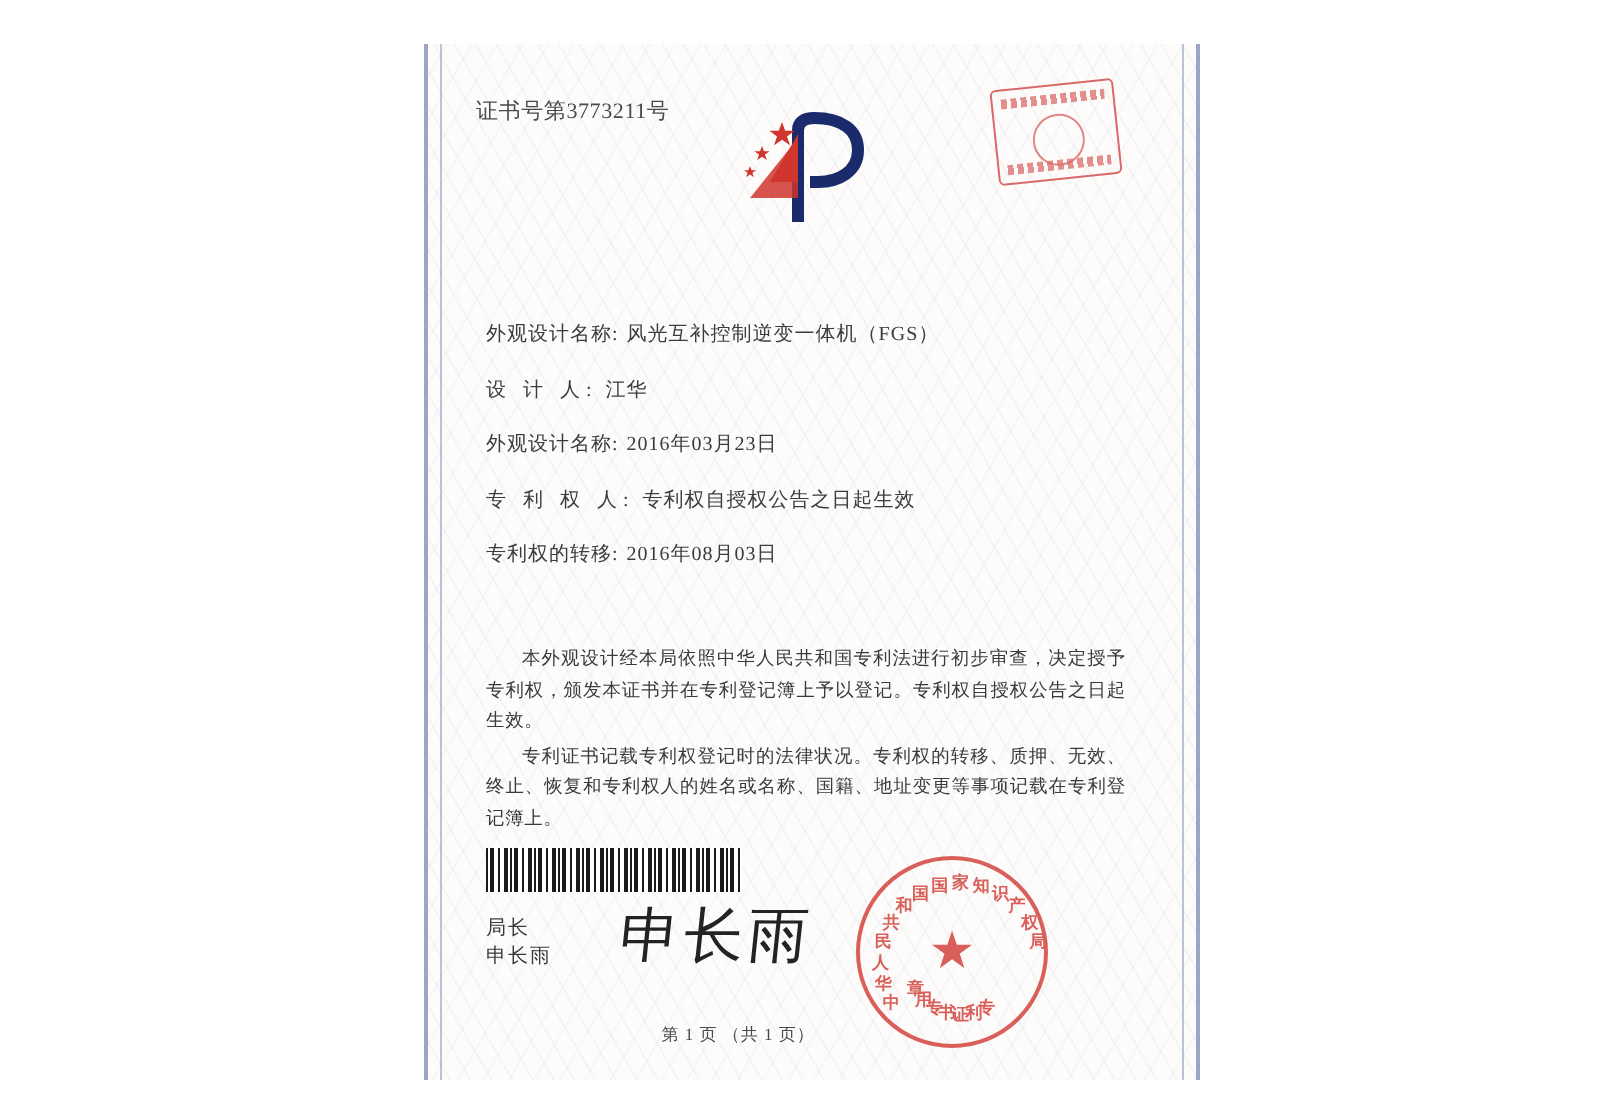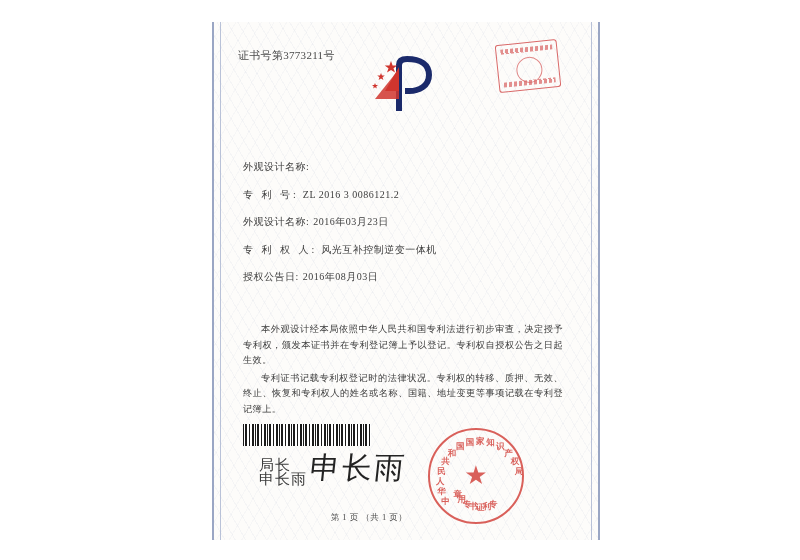--- a/index.html
+++ b/index.html
@@ -153,23 +153,23 @@
     top: 424px;
     width: 128px;
     height: 22px;
     background: repeating-linear-gradient(90deg,
       #1a1a1a 0 1px, #ffffff 1px 2px, #1a1a1a 2px 4px, #ffffff 4px 6px,
       #1a1a1a 6px 7px, #ffffff 7px 9px, #1a1a1a 9px 11px, #ffffff 11px 12px);
   }
   
   .sig-label {
     position: absolute;
-    left: 259px;
+    left: 243px;
     top: 458px;
-    font-size: 15px;
+    font-size: 10px;
     color: #3a3a3a;
     line-height: 14px;
     letter-spacing: 1px;
   }
   .sig-script {
     position: absolute;
     left: 310px;
     top: 448px;
     font-size: 30px;
     color: #232323;
@@ -259,35 +259,36 @@
   <div class="top-seal">
     <div class="ts-line" style="top:4px;"></div>
     <div class="ts-round"></div>
     <div class="ts-line" style="bottom:4px;"></div>
   </div>
 
 
   <div class="fields">
     <div class="field">
       <span class="lbl">外观设计名称:</span>
+      <span class="val">风光互补控制逆变一体机（FGS）</span>
     </div>
     <div class="field spaced">
-      <span class="lbl">专 利 号:</span>
-      <span class="val">ZL 2016 3 0086121.2</span>
+      <span class="lbl">设 计 人:</span>
+      <span class="val">江华</span>
     </div>
     <div class="field">
       <span class="lbl">外观设计名称:</span>
       <span class="val">2016年03月23日</span>
     </div>
     <div class="field spaced">
       <span class="lbl">专 利 权 人:</span>
-      <span class="val">风光互补控制逆变一体机</span>
+      <span class="val">专利权自授权公告之日起生效</span>
     </div>
     <div class="field">
-      <span class="lbl">授权公告日:</span>
+      <span class="lbl">专利权的转移:</span>
       <span class="val">2016年08月03日</span>
     </div>
   </div>
 
   <div class="body-text">
     <p>本外观设计经本局依照中华人民共和国专利法进行初步审查，决定授予专利权，颁发本证书并在专利登记簿上予以登记。专利权自授权公告之日起生效。</p>
     <p>专利证书记载专利权登记时的法律状况。专利权的转移、质押、无效、终止、恢复和专利权人的姓名或名称、国籍、地址变更等事项记载在专利登记簿上。</p>
   </div>
 
   <div class="barcode"></div>

